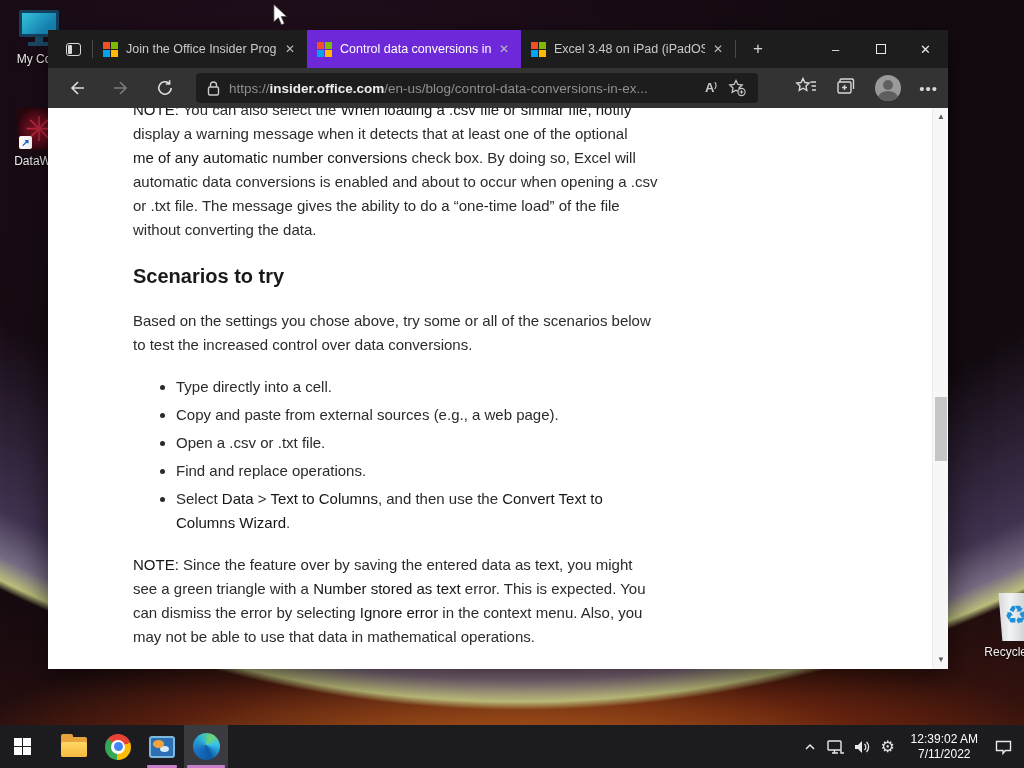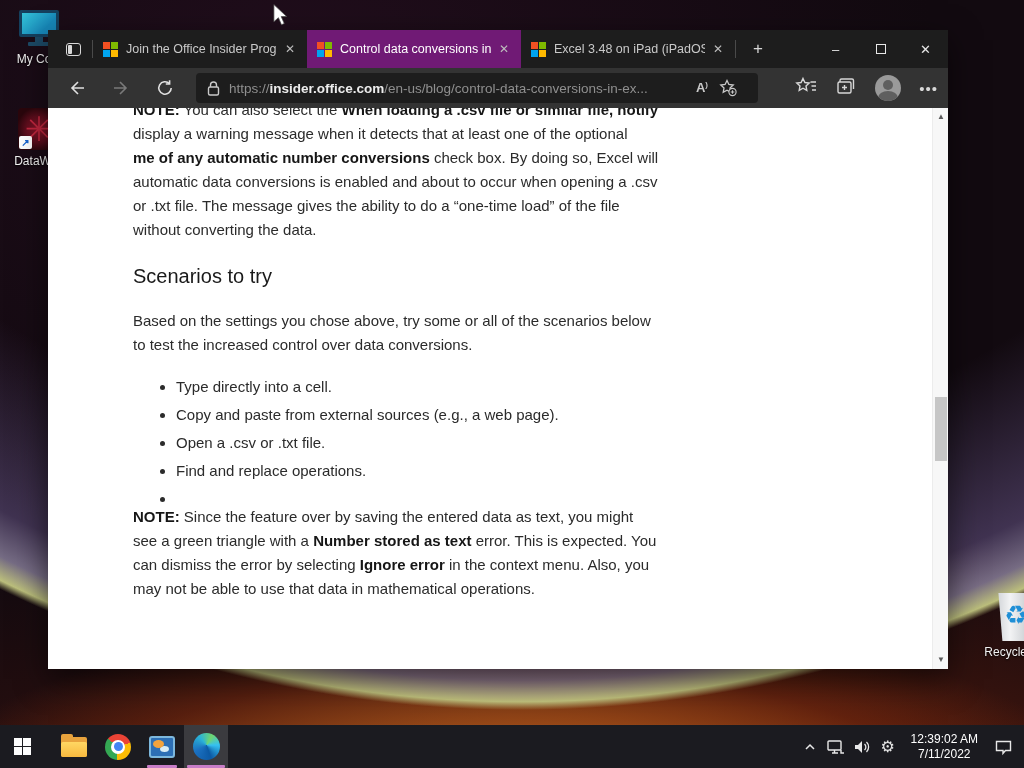--- a/index.html
+++ b/index.html
@@ -49,52 +49,52 @@
   .bwin { position:absolute; left:48px; top:30px; width:900px; height:639px; z-index:5;
     box-shadow:0 10px 30px rgba(0,0,0,.55); background:#1d1d1d; }
 
   
   .tabstrip { position:absolute; left:0; top:0; right:0; height:38px; background:#1d1d1d; display:flex; align-items:stretch; }
   .tab-actions { width:30px; height:26px; margin:6px 4px 6px 10px; border-radius:4px; display:flex; align-items:center; justify-content:center; }
   .tab-actions .ta-glyph { width:15px; height:13px; border:1.6px solid #d8d8d8; border-radius:3px; position:relative; }
   .tab-actions .ta-glyph:before { content:""; position:absolute; left:1px; top:1px; bottom:1px; width:4px; background:#d8d8d8; border-radius:1px; }
   .vsep { width:1px; height:18px; background:#4a4a4a; align-self:center; }
   .tab { width:214px; display:flex; align-items:center; padding:0 8px 0 10px; color:#c9c9c9; font-size:12.5px; position:relative; }
-  .tab.active { background:#701a75; color:#ffffff; }
+  .tab.active { background:#6d28d9; color:#ffffff; }
   .tab .title { flex:1; white-space:nowrap; overflow:hidden; margin:0 4px 0 8px; }
   .tab .tclose { width:18px; height:18px; line-height:18px; text-align:center; color:#bdbdbd; font-size:12px; border-radius:3px; flex:none; }
   .msfav { width:15px; height:15px; flex:none; display:grid; grid-template-columns:7px 7px; grid-template-rows:7px 7px; gap:1px; }
   .msfav i { display:block; }
   .newtab { width:28px; height:26px; margin:6px 0 6px 8px; color:#d8d8d8; font-size:17px; line-height:25px; text-align:center; border-radius:4px; }
   .win-controls { position:absolute; right:0; top:0; height:38px; display:flex; }
   .wc { width:45px; height:38px; display:flex; align-items:center; justify-content:center; color:#e8e8e8; font-size:13px; }
   .wc .maxbox { width:10px; height:10px; border:1.2px solid #e8e8e8; }
 
   
   .navbar { position:absolute; left:0; top:38px; right:0; height:40px; background:#333333; display:flex; align-items:center; }
   .nav-ic { width:30px; height:30px; margin-left:14px; display:flex; align-items:center; justify-content:center; }
   .addr { position:absolute; left:148px; top:5px; width:562px; height:30px; background:#1d1d1d; border-radius:4px;
-    display:flex; align-items:center; padding:0 17px 0 10px; }
+    display:flex; align-items:center; padding:0 8px 0 10px; }
   .addr .url { font-size:13.5px; white-space:nowrap; overflow:hidden; flex:1; margin-left:8px; }
   .url .dim { color:#8f8f8f; } .url .dom { color:#ededed; font-weight:bold; }
   .addr-ic { width:26px; height:26px; flex:none; display:flex; align-items:center; justify-content:center; }
   .read-aloud { color:#c9c9c9; font-size:13px; font-weight:bold; position:relative; }
   .read-aloud sup { font-size:8px; }
   .nav-right { position:absolute; right:10px; top:0; height:40px; display:flex; align-items:center; gap:18px; }
   .avatar { width:26px; height:26px; border-radius:50%; background:#9a9a9a; position:relative; overflow:hidden; }
   .avatar:before { content:""; position:absolute; left:8px; top:5px; width:10px; height:10px; border-radius:50%; background:#5f5f5f; }
   .avatar:after { content:""; position:absolute; left:3px; top:16px; width:20px; height:14px; border-radius:50%; background:#5f5f5f; }
   .ellipsis { color:#d8d8d8; font-size:15px; letter-spacing:1px; }
 
   
   .content { position:absolute; left:0; top:78px; right:0; bottom:0; background:#ffffff; overflow:hidden; }
   .article { position:absolute; left:85px; top:0; width:640px; color:#2b2b2b; font-size:15px; line-height:24px; }
   .tline { white-space:nowrap; }
-  .b { font-weight:bold; color:#161616; }
-  .h2 { font-size:20px; line-height:28px; font-weight:normal; color:#1a1a1a; }
+  .b { font-weight:normal; color:#161616; }
+  .h2 { font-size:20px; line-height:28px; font-weight:bold; color:#1a1a1a; }
   .blk0 { margin:-10px 0 20px; }
   .blk1 { margin:0 0 19px; }
   .blk2 { margin:0 0 18px; }
   .blk3 { margin:0 0 18px; }
   .blk4 { margin:0; }
   .li { display:flex; margin-bottom:4px; }
   .li .dot { width:16px; margin-left:27px; flex:none; position:relative; }
   .li .dot:before { content:""; position:absolute; left:0; top:10px; width:5px; height:5px; border-radius:50%; background:#2b2b2b; }
 
   
@@ -300,20 +300,24 @@
               </div>
             </div>
             <div class="li">
               <span class="dot"></span>
               <div>
                 <div class="tline"><span>Find and replace operations.</span></div>
               </div>
             </div>
             <div class="li">
               <span class="dot"></span>
+              <div>
+                <div class="tline"><span>Select </span><span class="b">Data</span><span> &gt; </span><span class="b">Text to Columns</span><span>, and then use the </span><span class="b">Convert Text to</span></div>
+                <div class="tline"><span class="b">Columns Wizard</span><span>.</span></div>
+              </div>
             </div>
           </div>
           <div class="p blk4">
             <div class="tline"><span class="b">NOTE:</span><span> Since the feature over by saving the entered data as text, you might</span></div>
             <div class="tline"><span>see a green triangle with a </span><span class="b">Number stored as text</span><span> error. This is expected. You</span></div>
             <div class="tline"><span>can dismiss the error by selecting </span><span class="b">Ignore error</span><span> in the context menu. Also, you</span></div>
             <div class="tline"><span>may not be able to use that data in mathematical operations.</span></div>
           </div>
         </div>
 

